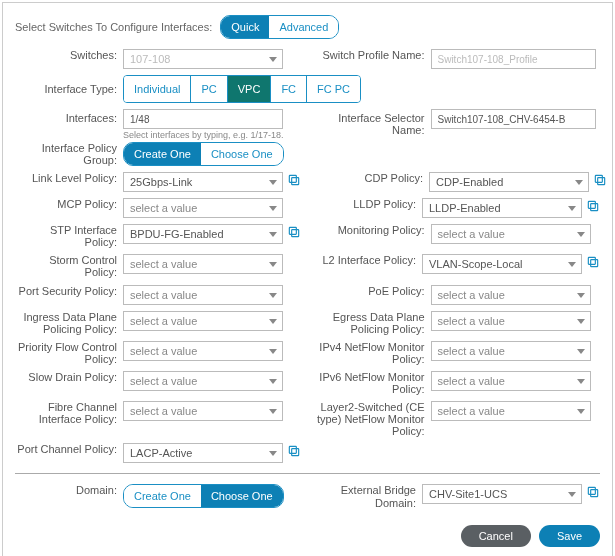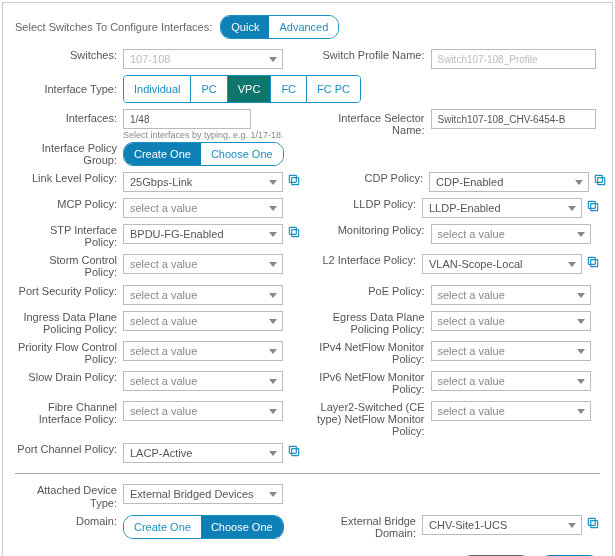--- a/index.html
+++ b/index.html
@@ -67,21 +67,21 @@
       <span class="opt active">VPC</span>
       <span class="opt">FC</span>
       <span class="opt">FC PC</span>
     </span>
   </div>
 
   <div class="pair" style="margin-bottom:2px;">
     <div class="half" style="align-items:flex-start;">
       <span class="label" style="padding-top:3px;">Interfaces:</span>
       <div>
-        <span class="input" style="width:128px;">1/48</span>
+        <span class="input" style="width:160px;">1/48</span>
         <div class="hint">Select interfaces by typing, e.g. 1/17-18.</div>
       </div>
     </div>
     <div class="half" style="align-items:flex-start;">
       <span class="rlabel" style="padding-top:3px;">Interface Selector Name:</span>
       <span class="input" style="width:165px;">Switch107-108_CHV-6454-B</span>
     </div>
   </div>
 
   <div class="row">
@@ -230,27 +230,20 @@
             <rect x="8" y="8" width="12" height="12" rx="1"></rect>
             <rect x="4" y="4" width="12" height="12" rx="1"></rect>
           </svg>
         </span>
     </div>
     <div class="half"></div>
   </div>
 
   <hr class="sep">
 
-  <div class="pair">
-    <div class="half">
-      <span class="label">Attached Device Type:</span>
-      <span class="sel">External Bridged Devices</span>
-    </div>
-    <div class="half"></div>
-  </div>
 
   <div class="pair">
     <div class="half">
       <span class="label">Domain:</span>
       <span class="pill">
         <span class="opt">Create One</span>
         <span class="opt active">Choose One</span>
       </span>
     </div>
     <div class="half">

